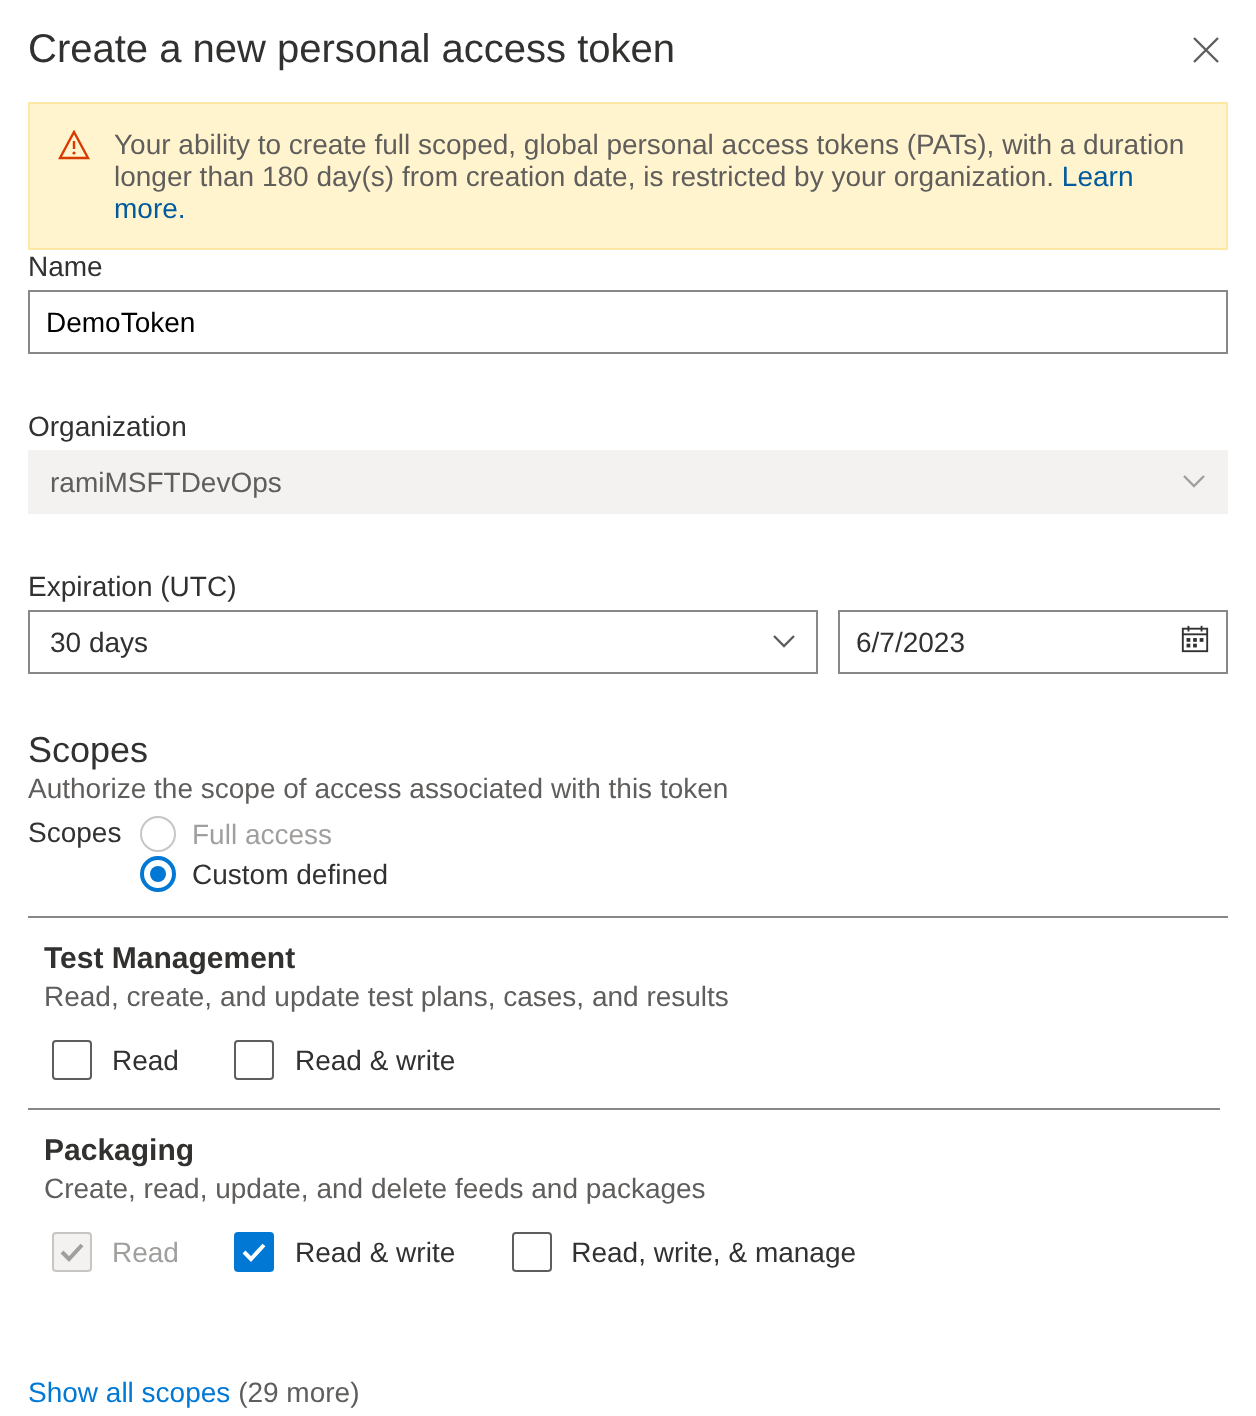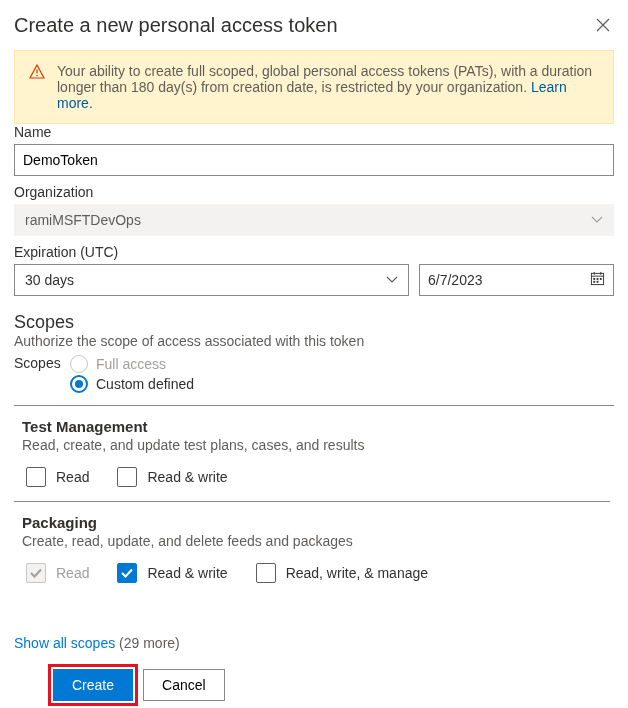--- a/index.html
+++ b/index.html
@@ -28,21 +28,21 @@
   .banner .link { color: #005a9e; cursor: pointer; }
   .field-label { font-size: 14px; color: #323130; margin-bottom: 4px; }
   .text-input {
     width: 100%;
     border: 1px solid #8a8886;
     padding: 6px 8px;
     font-size: 14px;
     font-family: inherit;
     height: 32px;
   }
-  .field-group { margin-bottom: 8px; }
+  .field-group { margin-bottom: 28px; }
   .org-select {
     width: 100%;
     background: #f3f2f1;
     border: 1px solid #f3f2f1;
     padding: 6px 10px;
     height: 32px;
     color: #605e5c;
     display: flex;
     justify-content: space-between;
     align-items: center;

